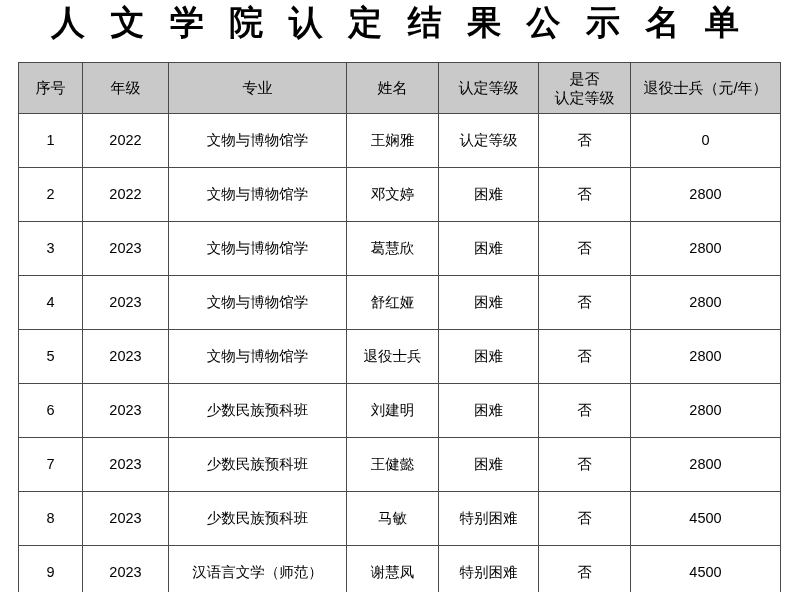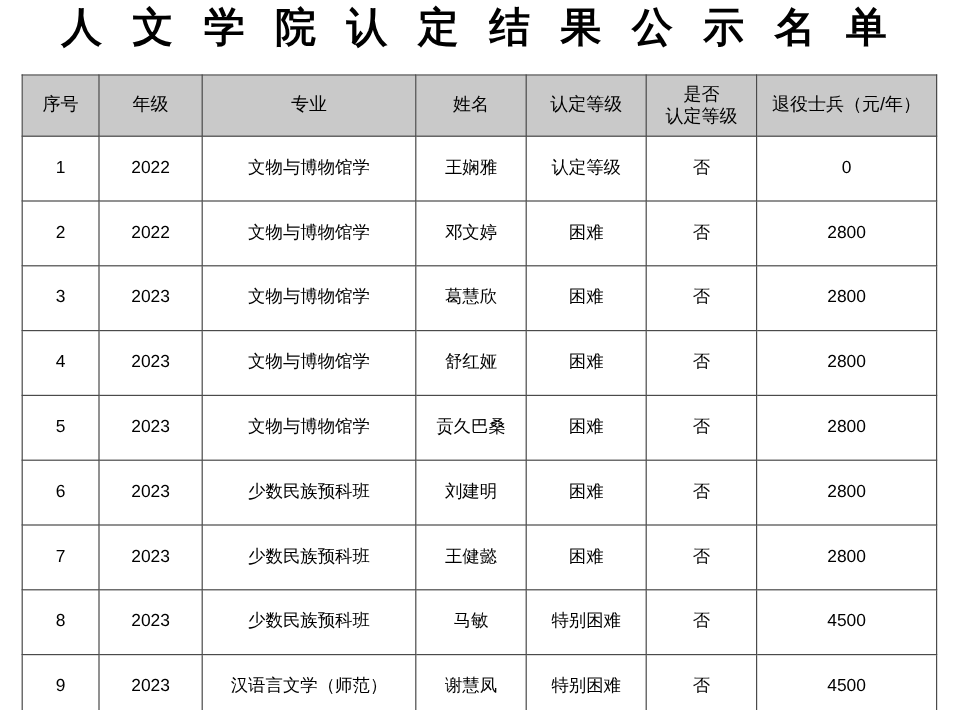--- a/index.html
+++ b/index.html
@@ -137,21 +137,21 @@
           <td>文物与博物馆学</td>
           <td>舒红娅</td>
           <td>困难</td>
           <td>否</td>
           <td>2800</td>
         </tr>
         <tr>
           <td>5</td>
           <td>2023</td>
           <td>文物与博物馆学</td>
-          <td>贡久巴桑</td>
+          <td>退役士兵</td>
           <td>困难</td>
           <td>否</td>
           <td>2800</td>
         </tr>
         <tr>
           <td>6</td>
           <td>2023</td>
           <td>少数民族预科班</td>
           <td>刘建明</td>
           <td>困难</td>

